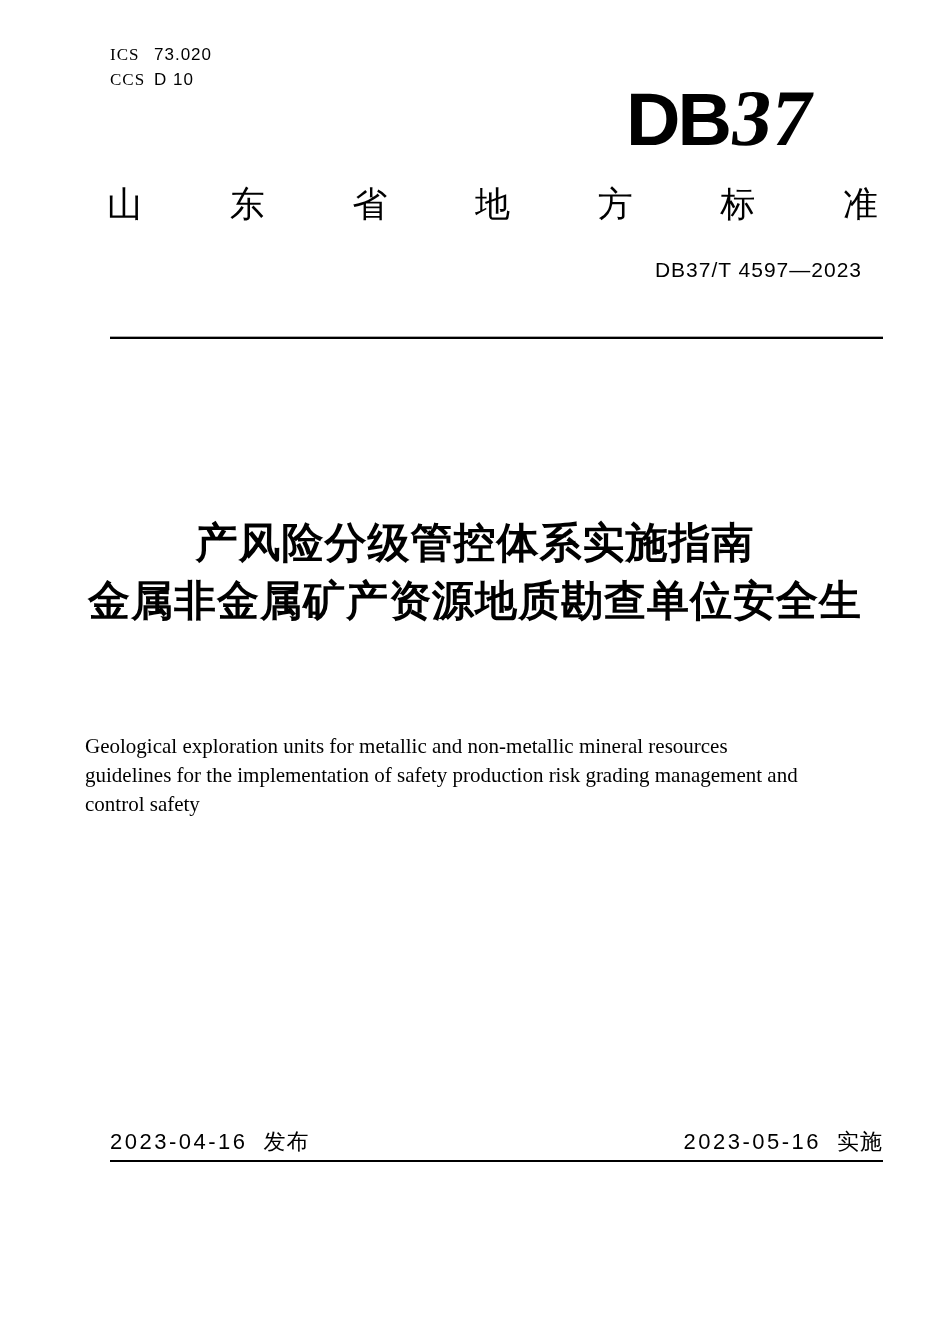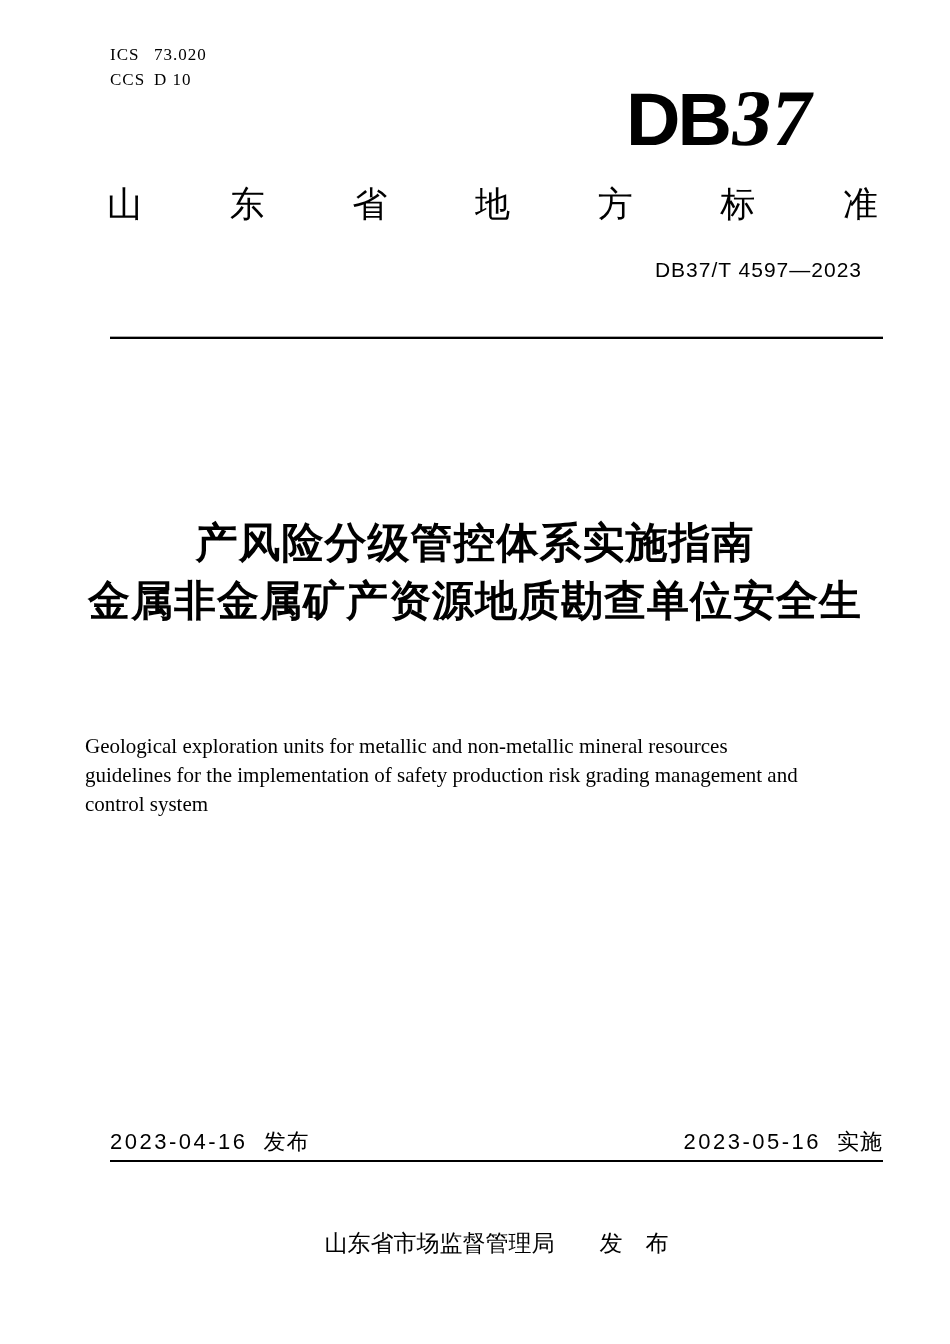--- a/index.html
+++ b/index.html
@@ -10,21 +10,21 @@
     font-family: "Liberation Sans", sans-serif;
     color: #000;
     overflow: hidden;
   }
   .page { position: absolute; inset: 0; width: 950px; height: 1294px; background: #fff; }
 
   
   .codes { position: absolute; left: 110px; top: 42px; font-size: 17px; line-height: 25px; }
   .code-row { display: flex; }
   .code-label { font-family: "Liberation Serif", serif; width: 44px; letter-spacing: 1px; }
-  .code-value { font-family: Liberation Serif, serif; letter-spacing: 1px; text-align: right; }
+  .code-value { font-family: Liberation Sans, sans-serif; letter-spacing: 1px; text-align: right; }
 
   
   .logo { position: absolute; top: 78px; right: 138px; white-space: nowrap; }
   .logo-db {
     font-family: "Liberation Sans", sans-serif;
     font-weight: 900; font-size: 74px; line-height: 1;
     letter-spacing: -3px; display: inline-block;
     transform: scaleX(1.02);
   }
   .logo-num {
@@ -125,31 +125,28 @@
   <div class="header-rule"></div>
 
   <div class="title-cn">
     <div>产风险分级管控体系实施指南</div>
     <div>金属非金属矿产资源地质勘查单位安全生</div>
   </div>
 
   <div class="title-en">
     <div>Geological exploration units for metallic and non-metallic mineral resources</div>
     <div>guidelines for the implementation of safety production risk grading management and</div>
-    <div>control system</div>
+    <div>control safety</div>
   </div>
 
   <div class="footer-dates">
     <div>
       <span class="date-num">2023-04-16</span><span class="date-label">发布</span>
     </div>
     <div>
       <span class="date-num">2023-05-16</span><span class="date-label">实施</span>
     </div>
   </div>
 
   <div class="footer-rule"></div>
 
-  <div class="publisher">
-    <span>山东省市场监督管理局</span><span class="publisher-label">发　布</span>
-  </div>
 
 </div>
 
 </body></html>

